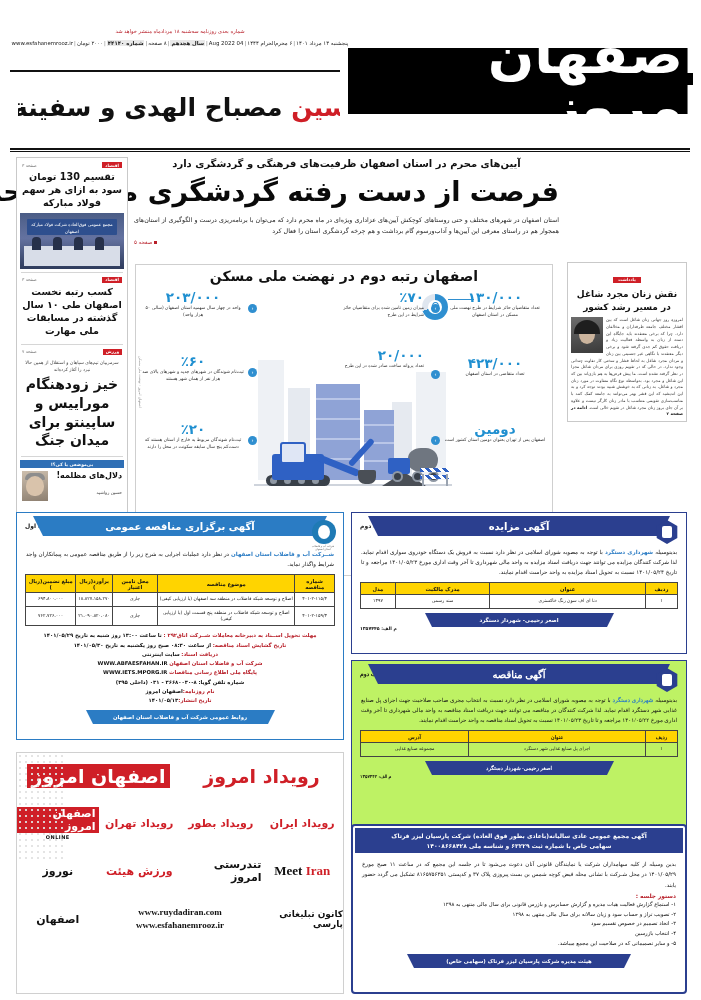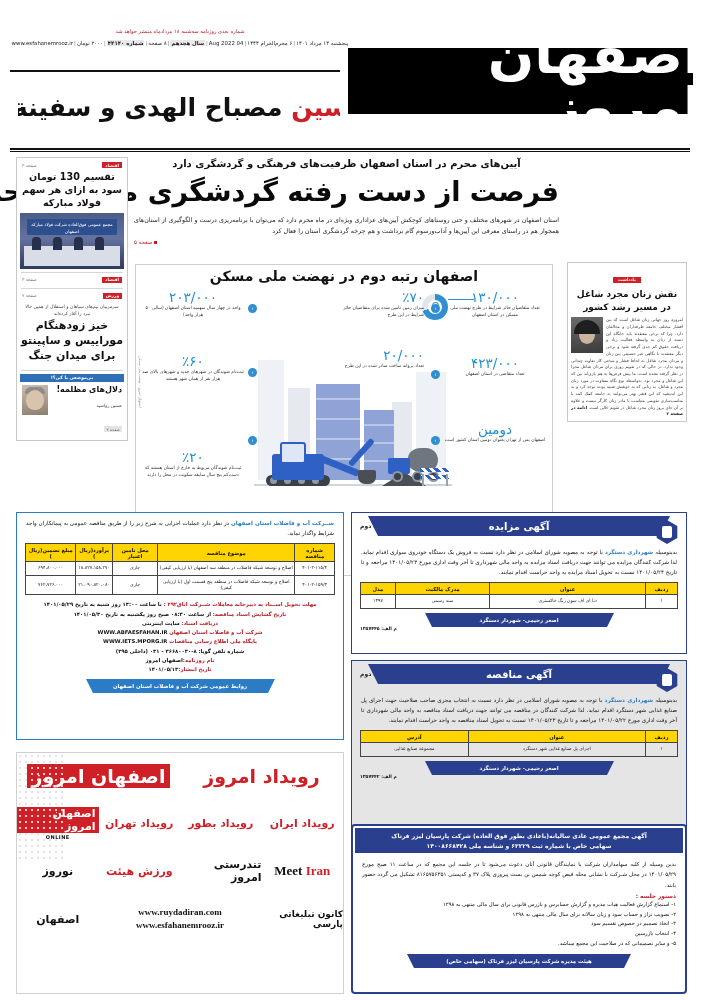--- a/index.html
+++ b/index.html
@@ -59,21 +59,21 @@
   }
   .lede { margin-top: 7px; font-size: 6.3px; color: #222; line-height: 1.75; text-align: justify; }
   .pagetag { margin-top: 3px; font-size: 5.4px; color: #b8202a; text-align: left; }
   .pagetag .sq { display: inline-block; width: 3px; height: 3px; background: #b8202a; margin-left: 2px; vertical-align: middle; }
 
   
   .lsidebar { position: absolute; left: 16px; top: 157px; width: 112px; border: 1px solid #c9c9c9; background: #fff; padding: 3px; }
   .sb-tagrow { display: flex; justify-content: space-between; align-items: center; font-size: 4.3px; color: #777; padding: 1px 2px 2px; }
   .sb-tag { background: #cf1f27; color: #fff; padding: 0.5px 3px; font-weight: bold; font-size: 4.2px; }
   .sb-title { font-size: 9.6px; font-weight: bold; color: #111; text-align: center; line-height: 1.35; padding: 1px 1px 3px; }
-  .sb-title.sm { font-size: 11px; }
+  .sb-title.sm { font-size: 14px; }
   .sb-photo { width: 100%; height: 56px; position: relative; overflow: hidden; background: linear-gradient(180deg,#4b5d86 0%,#6472a0 45%,#2e3b5c 100%); }
   .sb-photo .banner { position: absolute; left: 7%; top: 6px; width: 86%; height: 16px; background: #2e4f8e; border-radius: 1px; }
   .sb-photo .banner i { display: block; font-size: 4.4px; color: #fff; text-align: center; font-style: normal; line-height: 7px; padding-top: 2px; }
   .sb-photo .desk { position: absolute; left: 4%; bottom: 3px; width: 92%; height: 20px; background: #d8dde8; }
   .sb-photo .h { position: absolute; bottom: 19px; width: 9px; height: 13px; background: #26304a; border-radius: 4px 4px 0 0; }
   .sb-dek { font-size: 4.6px; color: #444; line-height: 1.55; text-align: center; padding: 2px 3px 1px; }
   .sb-sep { height: 1px; background: #d6d6d6; margin: 3px 1px; }
   .sb-blueband { background: #2f6fb5; color: #fff; font-size: 4.6px; text-align: center; padding: 1.5px 0; font-weight: bold; }
   .sb-opinion { display: flex; align-items: flex-start; gap: 3px; padding: 3px 2px 0; }
   .sb-op-txt { flex: 1; }
@@ -118,36 +118,36 @@
   .bucket { position: absolute; bottom: 14px; left: 104px; width: 18px; height: 14px; background: #4a4f56; border-radius: 2px 2px 7px 7px; }
   .mixer { position: absolute; right: 4px; bottom: 16px; width: 60px; height: 30px; }
   .mixer .drum { position: absolute; right: 10px; bottom: 10px; width: 30px; height: 24px; background: #6f7680; border-radius: 50% 14px 14px 50%; }
   .mixer .cab { position: absolute; left: 0; bottom: 8px; width: 22px; height: 16px; background: #2f61c4; border-radius: 2px; }
   .mixer .w { position: absolute; bottom: 0; width: 11px; height: 11px; border-radius: 50%; background: #394049; border: 2px solid #8f98a4; }
   .barrier { position: absolute; right: 2px; bottom: 12px; width: 30px; height: 18px; }
   .barrier .bar { position: absolute; left: 0; width: 30px; height: 4px; background: repeating-linear-gradient(45deg,#2f61c4 0 3px,#fff 3px 6px); }
   .barrier .lg { position: absolute; bottom: 0; width: 2px; height: 12px; background: #9aa3b0; }
 
   .stat { position: absolute; width: 102px; }
-  .stat .num { font-size: 13.5px; font-weight: normal; color: #1f8fd0; line-height: 1.05; }
+  .stat .num { font-size: 13.5px; font-weight: bold; color: #1f8fd0; line-height: 1.05; }
   .stat .txt { font-size: 4.5px; color: #333; line-height: 1.5; margin-top: 1px; }
   .stat.left { left: 6px; text-align: center; }
   .stat.right { right: 6px; text-align: center; }
   .arrow { position: absolute; width: 9px; height: 9px; border-radius: 50%; background: #2f8fd0; color: #fff; font-size: 5px; line-height: 9px; text-align: center; }
   .donut { position: absolute; right: 104px; top: 8px; width: 26px; height: 26px; border-radius: 50%;
            background: conic-gradient(#2f8fd0 0 70%, #dfe6ef 70% 100%); }
   .donut::after { content: ""; position: absolute; left: 6px; top: 6px; width: 14px; height: 14px; border-radius: 50%; background: #fff; }
   .donut .pin { position: absolute; left: 9.5px; top: 8px; width: 7px; height: 9px; border-radius: 50% 50% 50% 50%; border: 1.2px solid #2f8fd0; z-index: 2; }
   .leader { position: absolute; height: 1px; background: #2f8fd0; }
   .ig-credit { position: absolute; left: 2px; top: 70px; font-size: 3.6px; color: #999; writing-mode: vertical-rl; }
 
   
   .ad-tender { position: absolute; left: 16px; top: 512px; width: 328px; height: 228px; border: 1px solid #2b7cc4; background: #fff; }
   .ad-auction { position: absolute; right: 14px; top: 512px; width: 336px; height: 142px; border: 1px solid #2b3f8f; background: #fff; }
-  .ad-bid { position: absolute; right: 14px; top: 660px; width: 336px; height: 174px; border: 1px solid #2b3f8f; background: #e5e5e5; }
+  .ad-bid { position: absolute; right: 14px; top: 660px; width: 336px; height: 174px; border: 1px solid #2b3f8f; background: #bef264; font-family: Liberation Serif, serif; }
   .ad-assembly { position: absolute; right: 14px; top: 824px; width: 336px; height: 170px; border: 2px solid #2b3f8f; border-radius: 4px; background: #fff; }
   .ad-logos { position: absolute; left: 16px; top: 752px; width: 328px; height: 242px; border: 1px solid #d0d0d0; background: #fff; overflow: hidden; }
 
   .ribbon { position: relative; height: 20px; background: #2b7cc4; color: #fff; display: flex; align-items: center; justify-content: center;
             font-size: 10px; font-weight: bold; margin: 3px 26px 0; }
   .ribbon.navy { background: #2b3f8f; text-align: right; }
   .ribbon::before, .ribbon::after { content: ""; position: absolute; top: 0; border-style: solid; }
   .ribbon::before { left: -10px; border-width: 0 10px 20px 0; border-color: transparent #2b7cc4 transparent transparent; }
   .ribbon::after { right: -10px; border-width: 20px 10px 0 0; border-color: #2b7cc4 transparent transparent transparent; }
   .ribbon.navy::before { border-color: transparent #2b3f8f transparent transparent; }
@@ -254,20 +254,21 @@
       </div>
     </div>
 
     <div class="sb-sep"></div>
 
     <div>
       <div class="sb-tagrow">
         <span class="sb-tag">اقتصاد</span>
         <span>صفحه ۳</span>
       </div>
+      <div class="sb-title">کسب رتبه نخست اصفهان طی ۱۰ سال گذشته در مسابقات ملی مهارت</div>
     </div>
 
     <div class="sb-sep"></div>
 
     <div>
       <div class="sb-tagrow">
         <span class="sb-tag">ورزش</span>
         <span>صفحه ۷</span>
       </div>
       <div class="sb-dek">سرمربیان تیم‌های سپاهان و استقلال از همین حالا نبرد را آغاز کرده‌اند</div>
@@ -373,21 +374,21 @@
         <div class="txt">واحد در چهار سال سهمیه استان اصفهان (سالی ۵۰ هزار واحد)</div>
       </div>
       <div class="arrow" style="left:112px; top:18px;">‹</div>
 
       <div class="stat left" style="top:68px;">
         <div class="num">٪۶۰</div>
         <div class="txt">ثبت‌نام شوندگان در شهرهای جدید و شهرهای بالای صد هزار نفر از همان شهر هستند</div>
       </div>
       <div class="arrow" style="left:112px; top:82px;">‹</div>
 
-      <div class="stat left" style="top:136px;margin-top:28px;">
+      <div class="stat left" style="top:136px;">
         <div class="num">٪۲۰</div>
         <div class="txt">ثبت‌نام شوندگان مربوط به خارج از استان هستند که دست‌کم پنج سال سابقه سکونت در محل را دارند</div>
       </div>
       <div class="arrow" style="left:112px; top:150px;">‹</div>
 
       <div class="stat right" style="top:4px;">
         <div class="num">۱۳۰/۰۰۰</div>
         <div class="txt">تعداد متقاضیان حائز شرایط در طرح نهضت ملی مسکن در استان اصفهان</div>
       </div>
       <div class="arrow" style="right:112px; top:18px;">›</div>
@@ -409,20 +410,28 @@
         <div class="txt">میزان زمین تامین شده برای متقاضیان حائز شرایط در این طرح</div>
       </div>
       <div class="stat" style="right:128px; top:62px; width:92px; text-align:right;">
         <div class="num">۲۰/۰۰۰</div>
         <div class="txt">تعداد پروانه ساخت صادر شده در این طرح</div>
       </div>
     </div>
   </div>
 
   <div class="ad-tender">
+    <div style="position:relative;height:28px;">
+      <div class="nobat">نوبت اول</div>
+      <div class="ribbon">آگهی برگزاری مناقصه عمومی</div>
+      <div class="corp-logo">
+        <div class="ring"></div>
+        <div class="cap">شرکت آب و فاضلاب استان اصفهان</div>
+      </div>
+    </div>
     <div class="ad-intro">
       <span class="blue">شــرکت آب و فاضلاب استان اصفهان</span>
       <span>در نظر دارد عملیات اجرایی به شرح زیر را از طریق مناقصه عمومی به پیمانکاران واجد شرایط واگذار نماید.</span>
     </div>
     <table class="t">
       <thead>
         <tr>
           <th>شماره مناقصه</th>
           <th>موضوع مناقصه</th>
           <th>محل تامین اعتبار</th>

